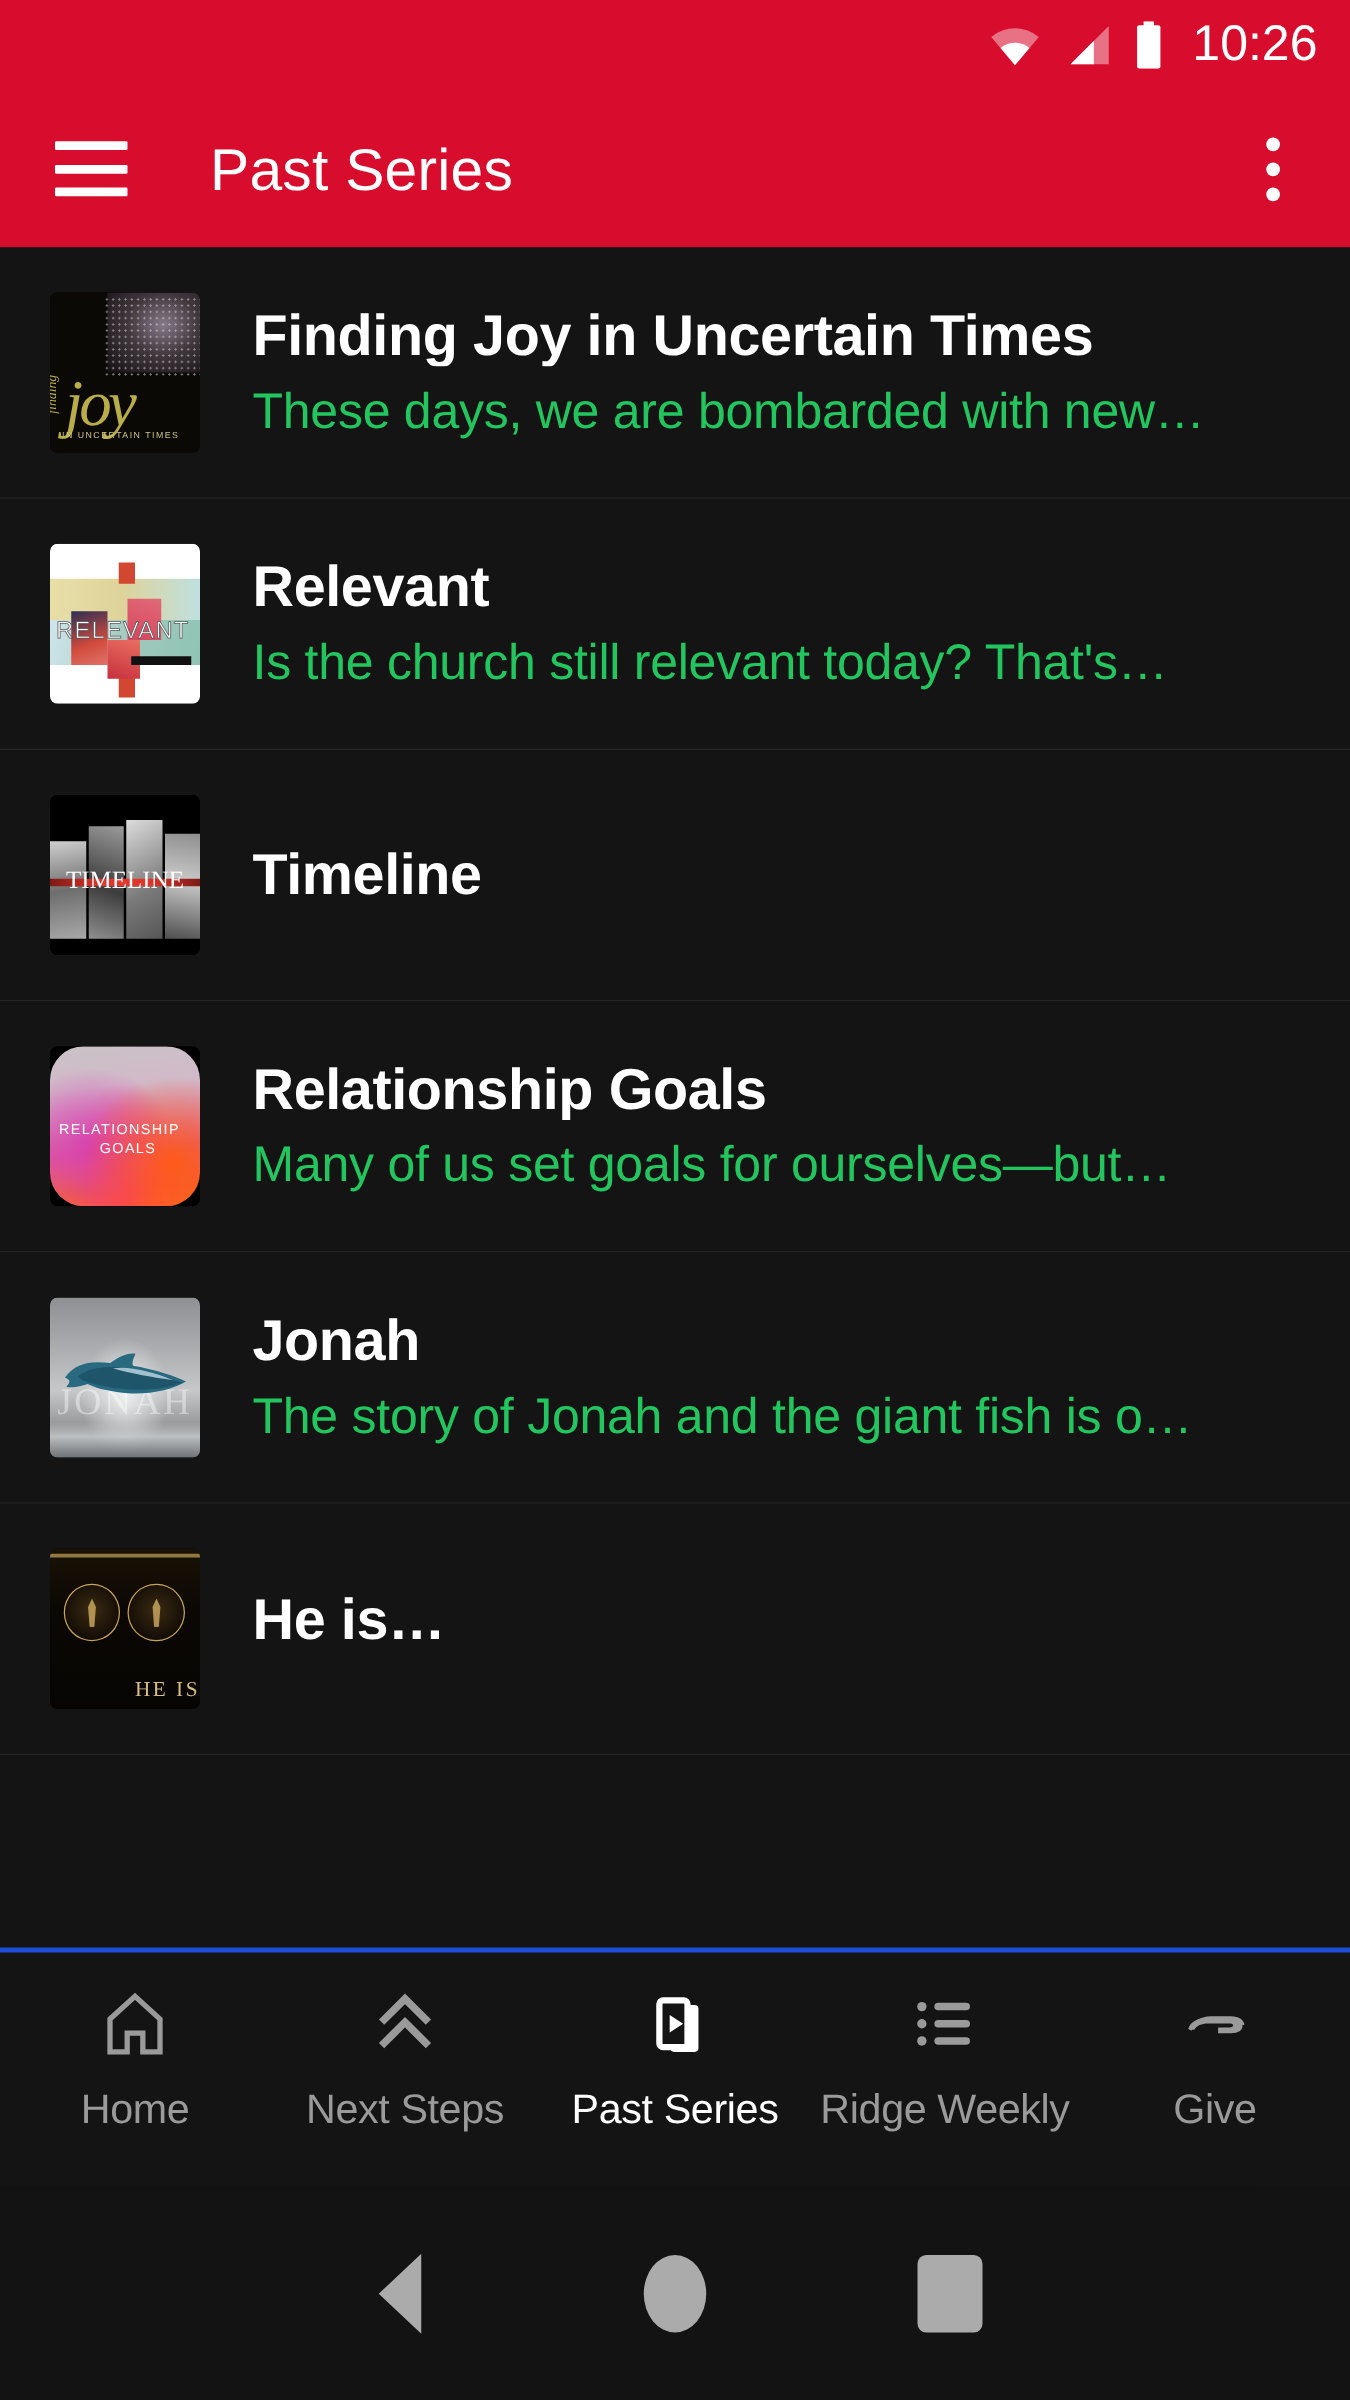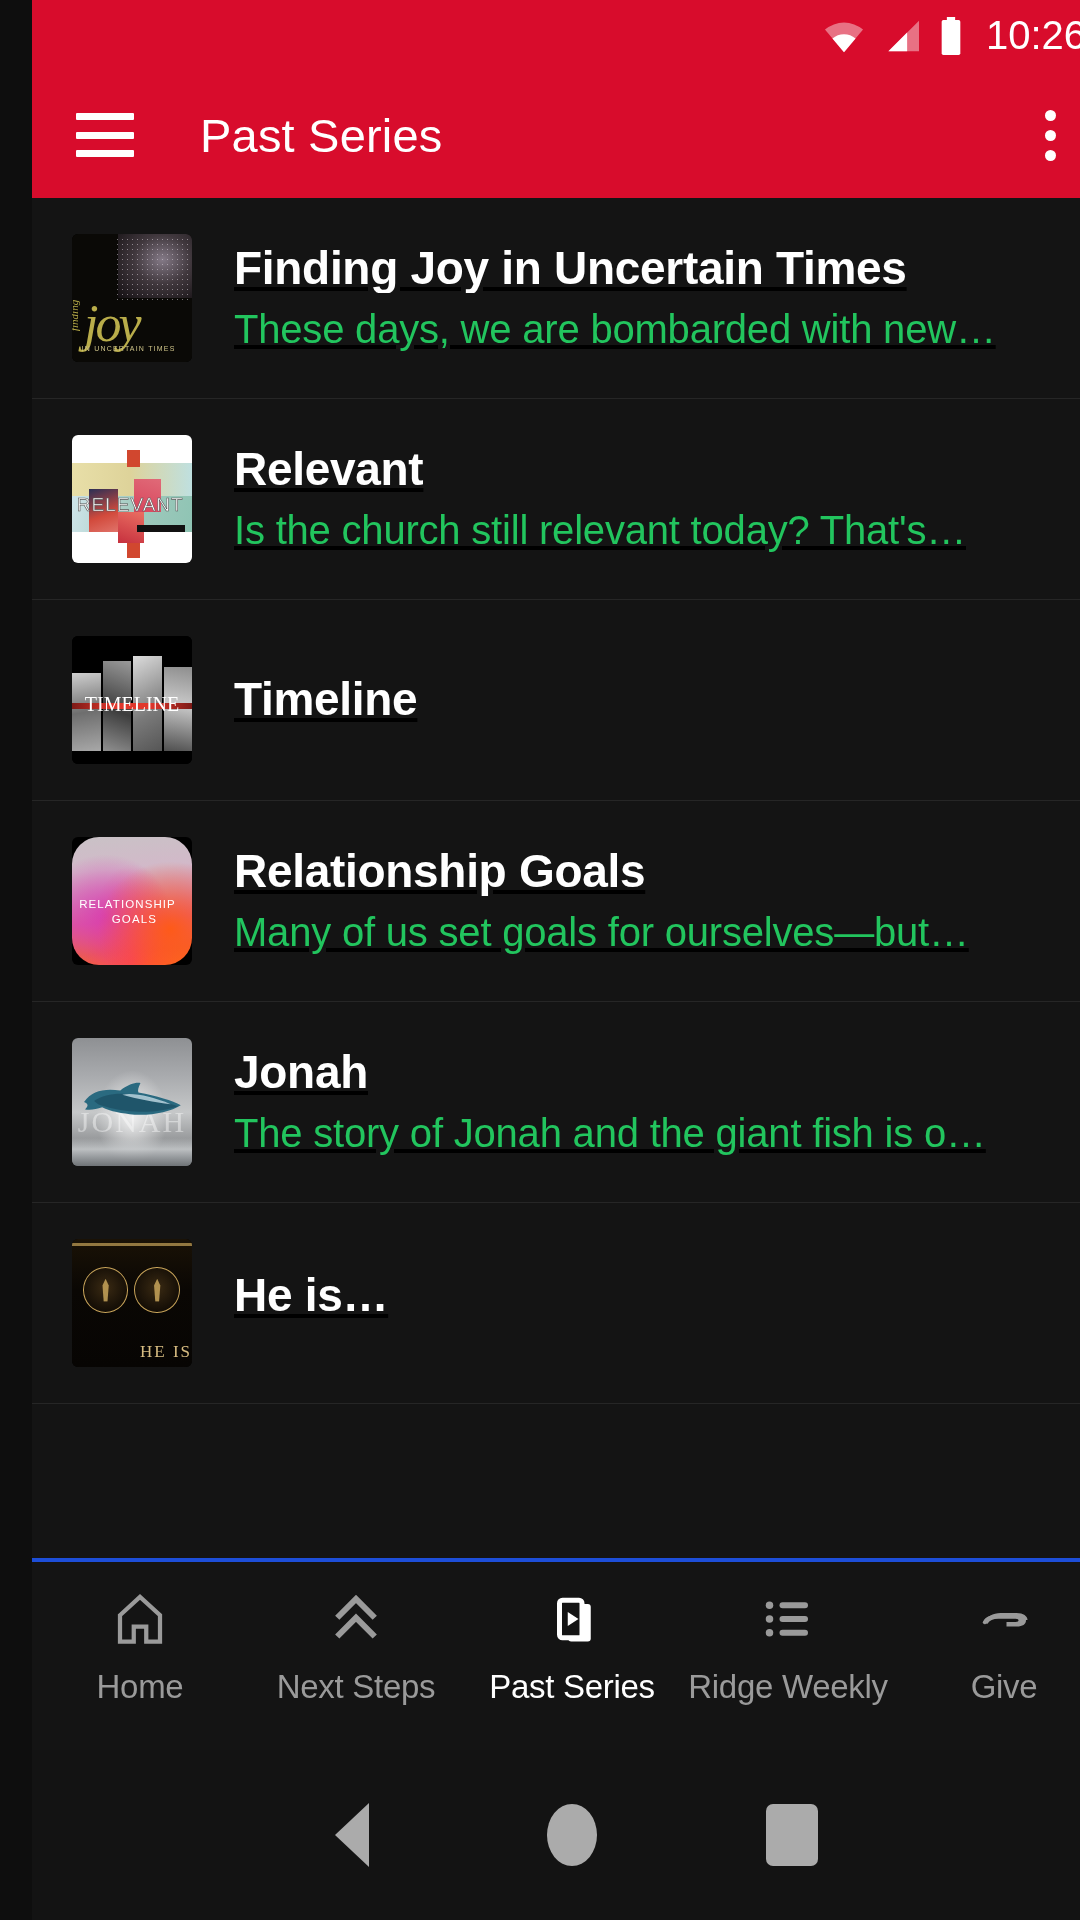--- a/index.html
+++ b/index.html
@@ -2,21 +2,21 @@
 <html><head>
 <meta charset="utf-8">
 <style>
   * { box-sizing: border-box; margin: 0; padding: 0; }
   html, body {
     width: 1080px; height: 1920px;
     background: #0e0e0e;
     font-family: "Liberation Sans", sans-serif;
     overflow: hidden;
   }
-  #screen { position: relative; width: 1004px; height: 1920px; background: #131313; margin-left: 32px; }
+  #screen { position: relative; width: 1004px; height: 1920px; background: #131313; }
 
   
   .statusbar {
     position: absolute; top: 0; left: 0; width: 1080px; height: 72px;
     background: #D80C2C;
     display: flex; align-items: center; justify-content: flex-end;
     padding-right: 26px; gap: 14px;
   }
   .sb-icon { display: block; }
   .sb-time {
@@ -57,21 +57,21 @@
     position: relative; height: 201px; width: 1080px;
     display: flex; align-items: center;
     border-bottom: 1px solid #262626;
     background: #141414;
   }
   .thumb {
     width: 120px; height: 128px; margin-left: 40px; flex: 0 0 120px;
     border-radius: 6px; overflow: hidden; position: relative;
     background: #000;
   }
-  .rowtext { margin-left: 42px; flex: 1 1 auto; overflow: hidden; padding-right: 26px; text-decoration: underline; }
+  .rowtext { margin-left: 42px; flex: 1 1 auto; overflow: hidden; padding-right: 26px; }
   .rowtitle {
     color: #ffffff; font-size: 46px; font-weight: 700;
     line-height: 1.08; white-space: nowrap; overflow: hidden;
     letter-spacing: -0.3px;
   }
   .rowsub {
     color: #22c55e; font-size: 40px; font-weight: 400;
     margin-top: 14px; white-space: nowrap; overflow: hidden;
     letter-spacing: -0.2px;
   }

